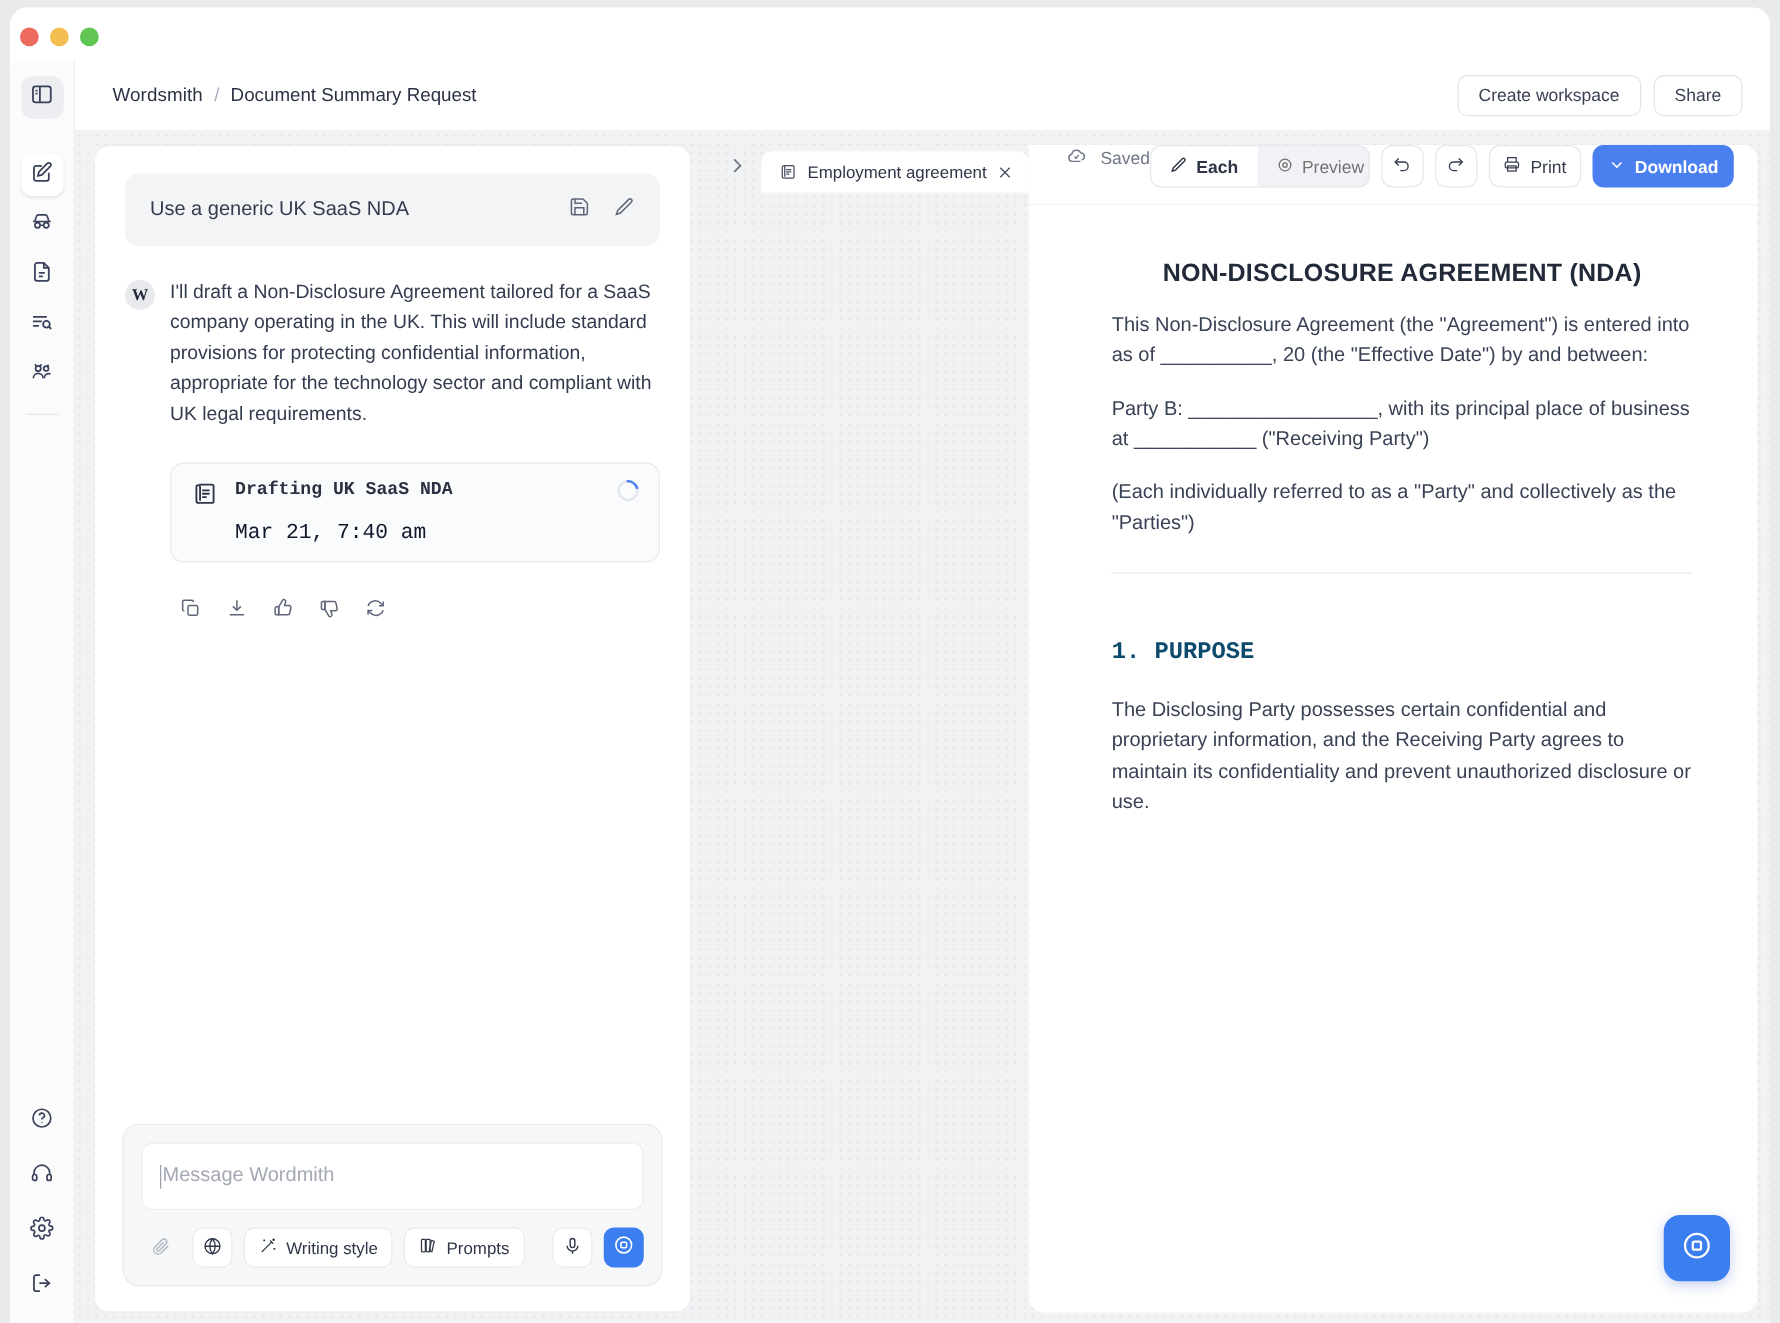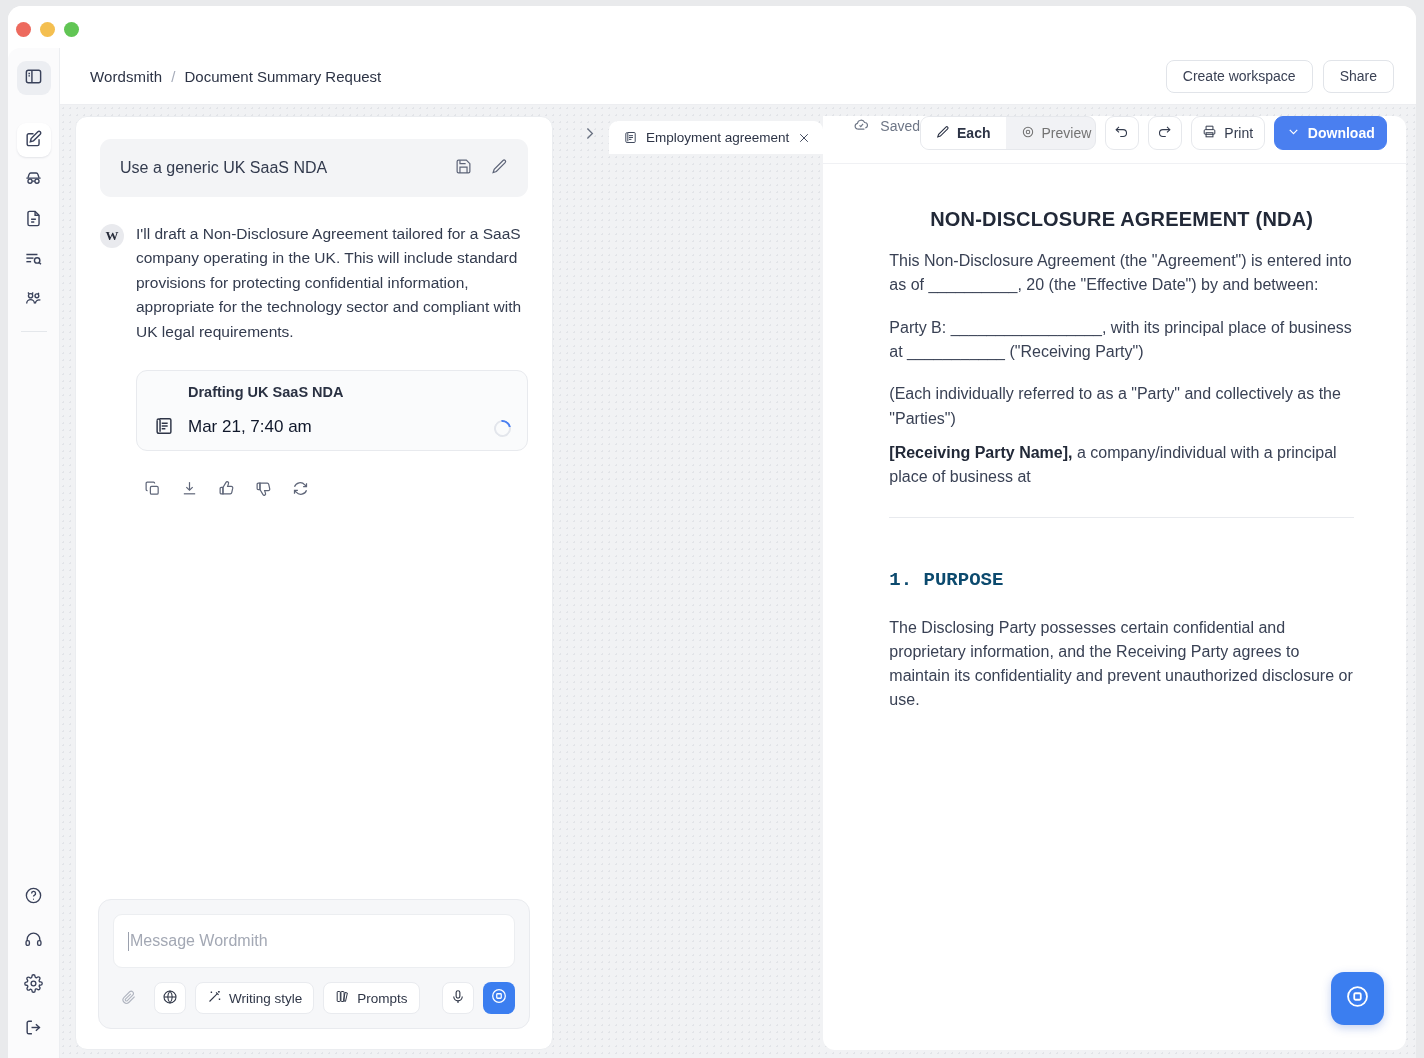--- a/index.html
+++ b/index.html
@@ -103,21 +103,21 @@
     font-family: "Liberation Serif", serif; font-weight: bold;
     font-size: 13px; color: #272c3a; margin-top: 2px;
   }
   .msg-body { flex: 1; }
   .msg-text { font-size: 15.5px; line-height: 1.58; color: #333b4e; }
 
   .doc-card {
     margin-top: 26px;
     border: 1px solid #e8eaee; border-radius: 11px;
     background: #fafbfc;
-    padding: 13px 16px; display: flex; align-items: flex-end; gap: 13px;
+    padding: 13px 16px; display: flex; align-items: flex-start; gap: 13px; font-family: Liberation Mono, monospace;
   }
   .doc-card-icon { color: #2e3547; display: flex; flex: none; }
   .doc-card-main { flex: 1; }
   .doc-card-title { font-size: 14.5px; font-weight: bold; color: #2a3142; }
   .doc-card-sub { font-size: 17px; color: #0f172a; margin-top: 17px; }
   .spinner {
     width: 17px; height: 17px; border-radius: 50%;
     border: 2px solid #e3e6ec; border-top-color: #4a7ff0;
     transform: rotate(35deg); flex: none;
   }
@@ -621,23 +621,20 @@
             </span>
             <span>Download</span>
           </div>
         </div>
 
         <div class="doc-content">
           <div class="doc-title">NON-DISCLOSURE AGREEMENT (NDA)</div>
           <p class="doc-p">This Non-Disclosure Agreement (the "Agreement") is entered into as of __________, 20 (the "Effective Date") by and between:</p>
           <p class="doc-p">Party B: _________________, with its principal place of business at ___________ ("Receiving Party")</p>
           <p class="doc-p tight">(Each individually referred to as a "Party" and collectively as the "Parties")</p>
-          <p class="doc-p">
-            <b>[Receiving Party Name],</b><span> a company/individual with a principal place of business at</span>
-          </p>
           <div class="doc-hr"></div>
           <h2 class="doc-h2">1. PURPOSE</h2>
           <p class="doc-p">The Disclosing Party possesses certain confidential and proprietary information, and the Receiving Party agrees to maintain its confidentiality and prevent unauthorized disclosure or use.</p>
         </div>
 
         <div class="fab">
           <span>
             <svg width="27" height="27" viewBox="0 0 24 24" fill="none" stroke="currentColor" stroke-width="1.6">
               <circle cx="12" cy="12" r="8.4"></circle>
                 <rect x="9.1" y="9.1" width="5.8" height="5.8" rx="1.1"></rect>

